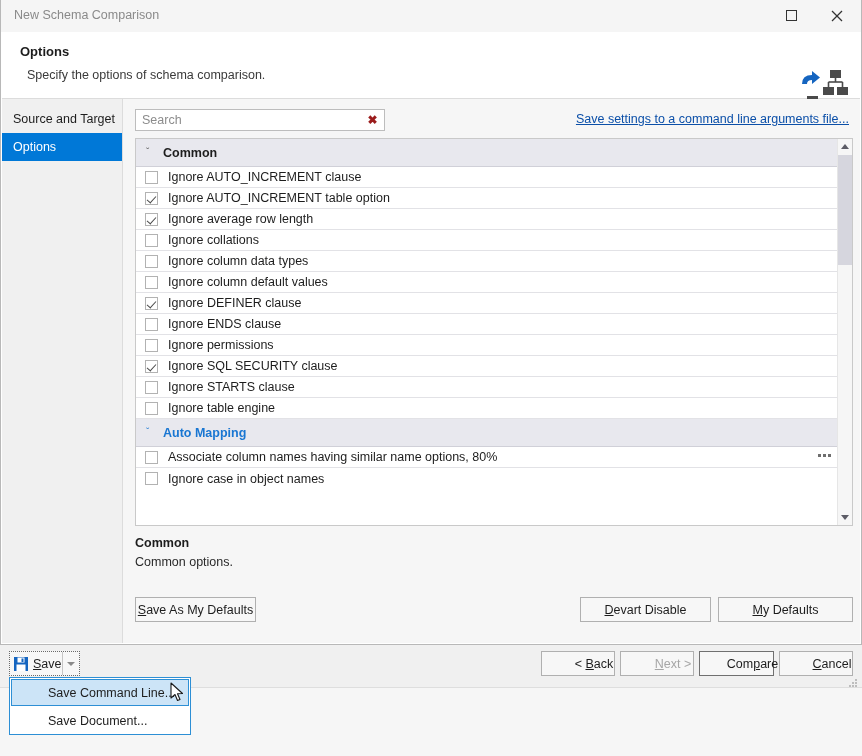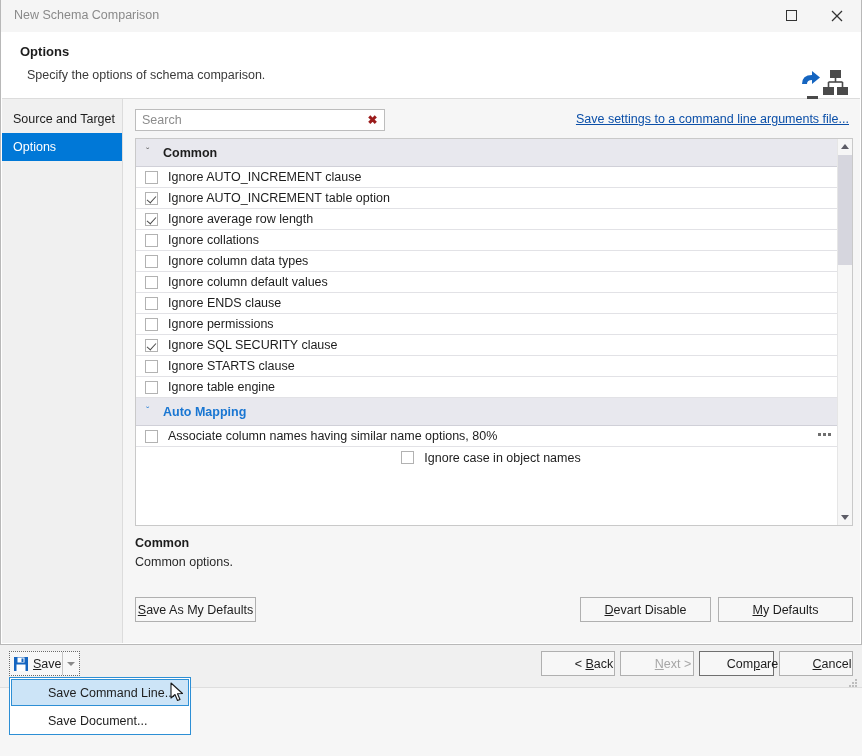--- a/index.html
+++ b/index.html
@@ -207,21 +207,21 @@
     position: absolute;
     right: 6px; top: 7px;
     display: flex; gap: 2px;
     cursor: pointer;
   }
   .ellipsis-btn i {
     width: 3px; height: 3px;
     background: #6e6e6e;
     display: block;
   }
-  .opt-row.last { border-bottom: none; justify-content: center; }
+  .opt-row.last { border-bottom: none; }
 
   
   .vscroll {
     position: absolute;
     right: 0; top: 0; bottom: 0;
     width: 15px;
     background: #f6f6f6;
     border-left: 1px solid #e6e6e6;
     box-sizing: border-box;
   }
@@ -483,20 +483,24 @@
               <div class="cb"></div>
               <div class="opt-label">Ignore collations</div>
             </div>
             <div class="opt-row">
               <div class="cb"></div>
               <div class="opt-label">Ignore column data types</div>
             </div>
             <div class="opt-row">
               <div class="cb"></div>
               <div class="opt-label">Ignore column default values</div>
+            </div>
+            <div class="opt-row">
+              <div class="cb checked"></div>
+              <div class="opt-label">Ignore DEFINER clause</div>
             </div>
             <div class="opt-row">
               <div class="cb"></div>
               <div class="opt-label">Ignore ENDS clause</div>
             </div>
             <div class="opt-row">
               <div class="cb"></div>
               <div class="opt-label">Ignore permissions</div>
             </div>
             <div class="opt-row">

